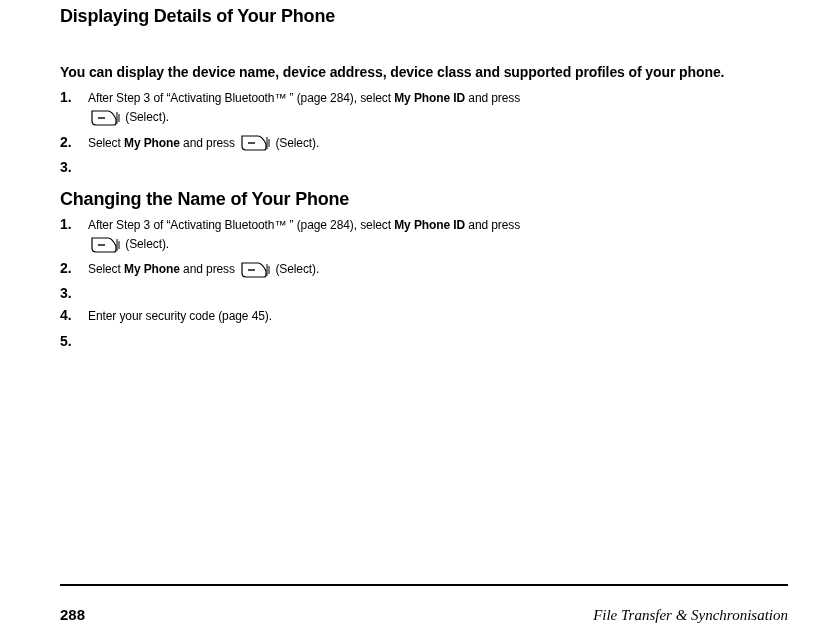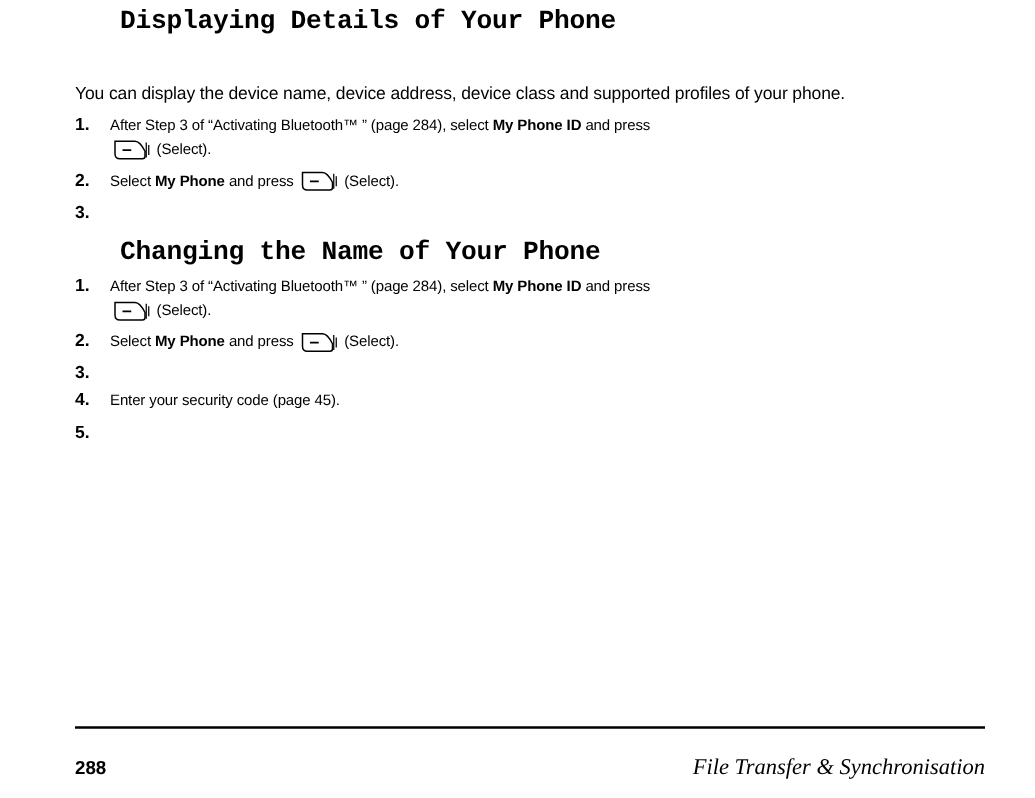--- a/index.html
+++ b/index.html
@@ -9,32 +9,31 @@
     background: #fff;
     color: #000;
     font-family: "Helvetica Neue", Helvetica, Arial, sans-serif;
     position: relative;
     overflow: hidden;
   }
   .page {
     padding: 6px 70px 0 60px;
   }
   .heading {
-    font-family: Liberation Mono, monospace;
-    font-size: 21px;
+    font-family: Liberation Sans, sans-serif;
+    font-size: 18px;
     font-weight: 700;
     font-stretch: condensed;
     letter-spacing: -0.2px;
     margin-bottom: 4px;
-    margin-left: 36px;
   }
   .intro {
     font-family: "Helvetica Neue", Helvetica, Arial, sans-serif;
     font-size: 14px;
-    font-weight: 400;
+    font-weight: 700;
     font-stretch: condensed;
     line-height: 1.3;
     margin-bottom: 8px;
     letter-spacing: -0.1px;
     margin-top: 36px;
   }
   ol.steps {
     list-style: none;
     padding-left: 0;
     margin-bottom: 14px;
@@ -86,21 +85,21 @@
   }
   .footer-page {
     font-family: Arial, Helvetica, sans-serif;
     font-size: 15px;
     font-weight: 700;
     font-stretch: condensed;
   }
   .footer-title {
     font-family: "Times New Roman", Times, serif;
     font-style: italic;
-    font-size: 18px;
+    font-size: 15px;
     font-weight: 400;
   }
 </style>
 </head>
 <body>
 
 <svg width="0" height="0" style="position:absolute">
   <symbol id="softkey-sym" viewBox="0 0 30 18">
     <path d="M2 2 L18 2 Q22 2 26 10 L26 14 Q26 16 24 16 L6 16 Q2 16 2 12 Z" fill="none" stroke="#000" stroke-width="1.2"></path>
     <line x1="8" y1="9" x2="15" y2="9" stroke="#000" stroke-width="1.4"></line>

